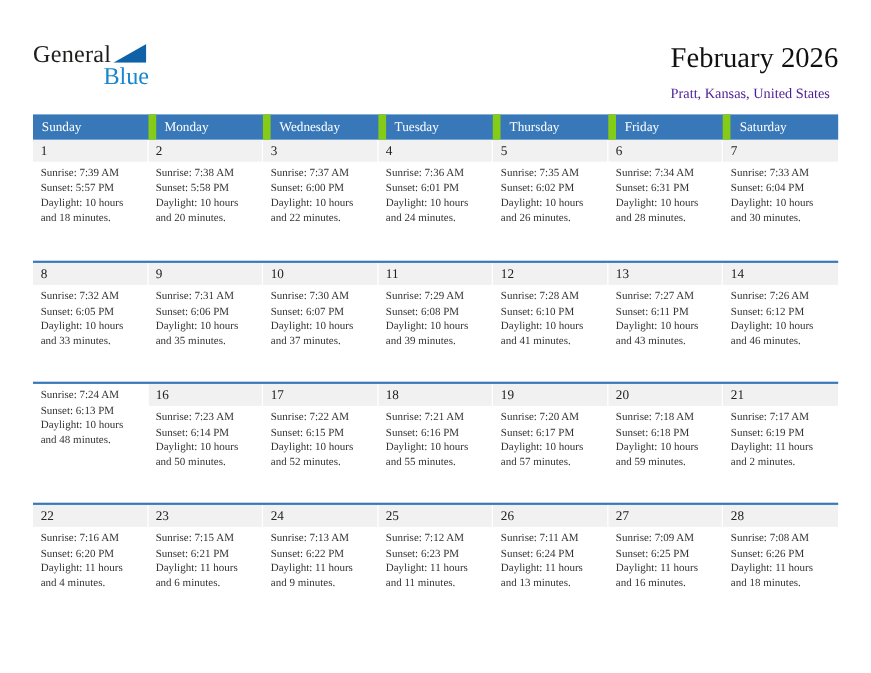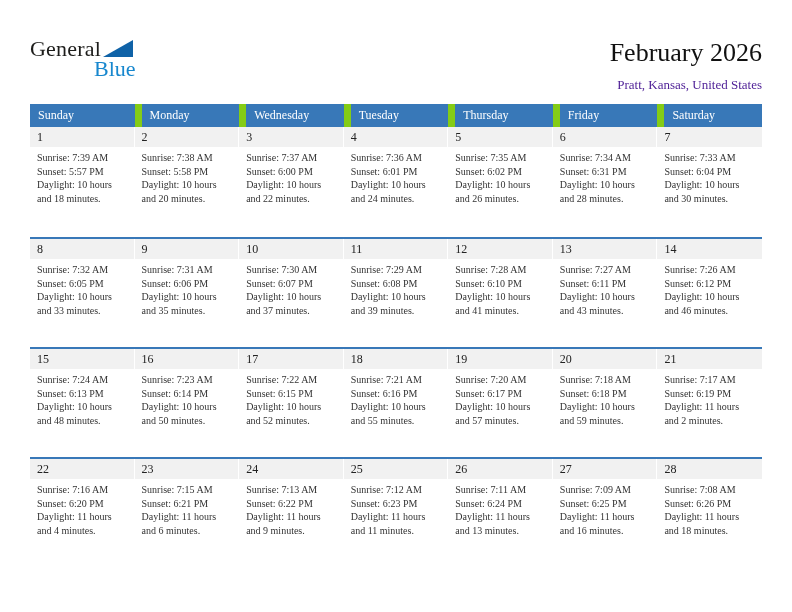--- a/index.html
+++ b/index.html
@@ -9,21 +9,21 @@
     -webkit-font-smoothing:antialiased;
   }
 
   
   .logo { position:absolute; left:30px; top:36px; }
   .logo-line1 { display:flex; align-items:center; font-size:22px; color:#1d1d1b; letter-spacing:0.2px; }
   .logo-triangle { margin-left:2px; margin-bottom:2px; }
   .logo-line2 { font-size:22px; color:#1787ce; margin-left:64px; margin-top:-6px; }
 
   
-  .titles { position:absolute; right:30px; top:38px; text-align:right; }
+  .titles { position:absolute; right:30px; top:38px; text-align:left; }
   .month-title { font-size:26px; color:#111111; line-height:30px; }
   .location { font-size:13px; color:#4c1d95; margin-top:9px; }
 
   
   .calendar { position:absolute; left:30px; top:104px; width:732px; }
   .weekday-row {
     display:grid; grid-template-columns:repeat(7,1fr);
     height:23px; background:#3878b8;
   }
   .weekday-cell {
@@ -203,21 +203,20 @@
             <div class="day-info">
               <div>Sunrise: 7:26 AM</div>
               <div>Sunset: 6:12 PM</div>
               <div>Daylight: 10 hours</div>
               <div>and 46 minutes.</div>
             </div>
           </div>
         </div>
         <div class="week-row">
           <div class="day-cell">
-            <div class="day-num">15</div>
             <div class="day-info">
               <div>Sunrise: 7:24 AM</div>
               <div>Sunset: 6:13 PM</div>
               <div>Daylight: 10 hours</div>
               <div>and 48 minutes.</div>
             </div>
           </div>
           <div class="day-cell">
             <div class="day-num">16</div>
             <div class="day-info">

